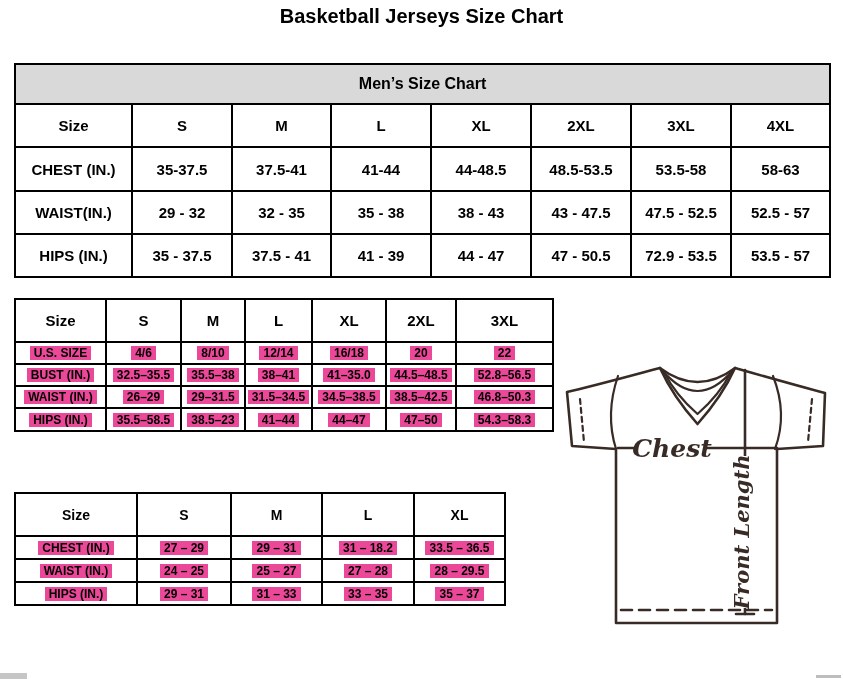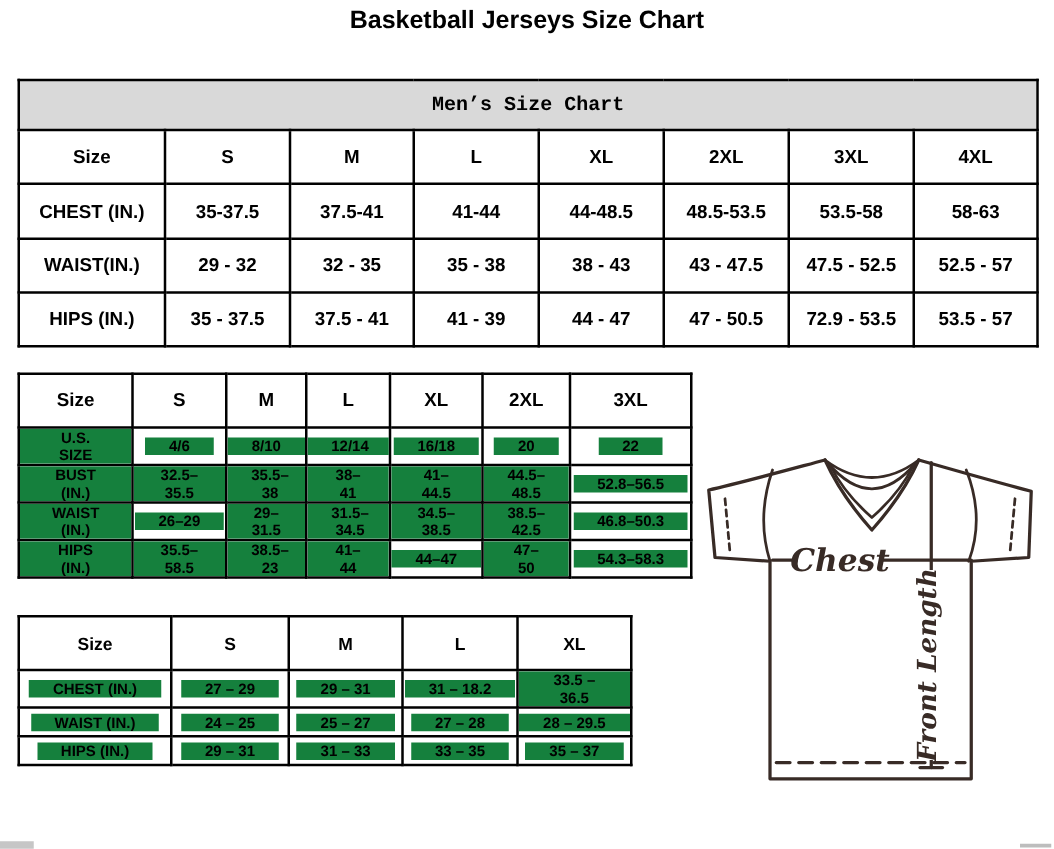--- a/index.html
+++ b/index.html
@@ -12,31 +12,31 @@
     font-size:20px;font-weight:bold;
   }
   table.size-table{
     position:absolute;border-collapse:collapse;table-layout:fixed;
     border:2px solid #000;
   }
   table.size-table td{
     border:2px solid #000;text-align:center;vertical-align:middle;
     font-weight:bold;padding:0;overflow:hidden;
   }
-  td.band{background:#d9d9d9;font-size:16px;font-family:Liberation Mono, monospace;}
+  td.band{background:#d9d9d9;font-size:16px;}
   tr.h40{height:40px;} tr.h43{height:43px;} tr.h44{height:44px;}
   tr.h22{height:22px;} tr.h23{height:23px;}
   .men-table{left:14px;top:63px;width:815px;font-size:15px;}
   .women-table{left:14px;top:298px;width:538px;}
   .women-table tr.head td{font-size:15px;}
   .women-table tr.data td{font-size:12px;}
   .youth-table{left:14px;top:492px;width:490px;}
   .youth-table tr.head td{font-size:14px;}
   .youth-table tr.data td{font-size:12px;}
-  .hl{background:#15803d;padding:0 19px;display:inline-block;line-height:14px;}
+  .hl{background:#ec4899;padding:0 4px;display:inline-block;line-height:14px;}
   .jersey-wrap{position:absolute;left:565px;top:362px;width:272px;height:300px;}
   .scroll-frag-left{position:absolute;left:0;top:673px;width:27px;height:6px;background:#c6c6c6;}
   .scroll-frag-right{position:absolute;left:816px;top:675px;width:25px;height:3px;background:#bdbdbd;}
   svg text{font-family:"DejaVu Serif","Liberation Serif",serif;font-weight:bold;font-style:italic;fill:#382b26;}
 </style>
 </head>
 <body>
 
 <div class="page-title">Basketball Jerseys Size Chart</div>
 
@@ -125,21 +125,21 @@
     <td><span class="hl">12/14</span></td>
     <td><span class="hl">16/18</span></td>
     <td><span class="hl">20</span></td>
     <td><span class="hl">22</span></td>
   </tr>
   <tr class="h22 data">
     <td><span class="hl">BUST (IN.)</span></td>
     <td><span class="hl">32.5–35.5</span></td>
     <td><span class="hl">35.5–38</span></td>
     <td><span class="hl">38–41</span></td>
-    <td><span class="hl">41–44.5</span></td>
+    <td><span class="hl">41–35.0</span></td>
     <td><span class="hl">44.5–48.5</span></td>
     <td><span class="hl">52.8–56.5</span></td>
   </tr>
   <tr class="h22 data">
     <td><span class="hl">WAIST (IN.)</span></td>
     <td><span class="hl">26–29</span></td>
     <td><span class="hl">29–31.5</span></td>
     <td><span class="hl">31.5–34.5</span></td>
     <td><span class="hl">34.5–38.5</span></td>
     <td><span class="hl">38.5–42.5</span></td>

